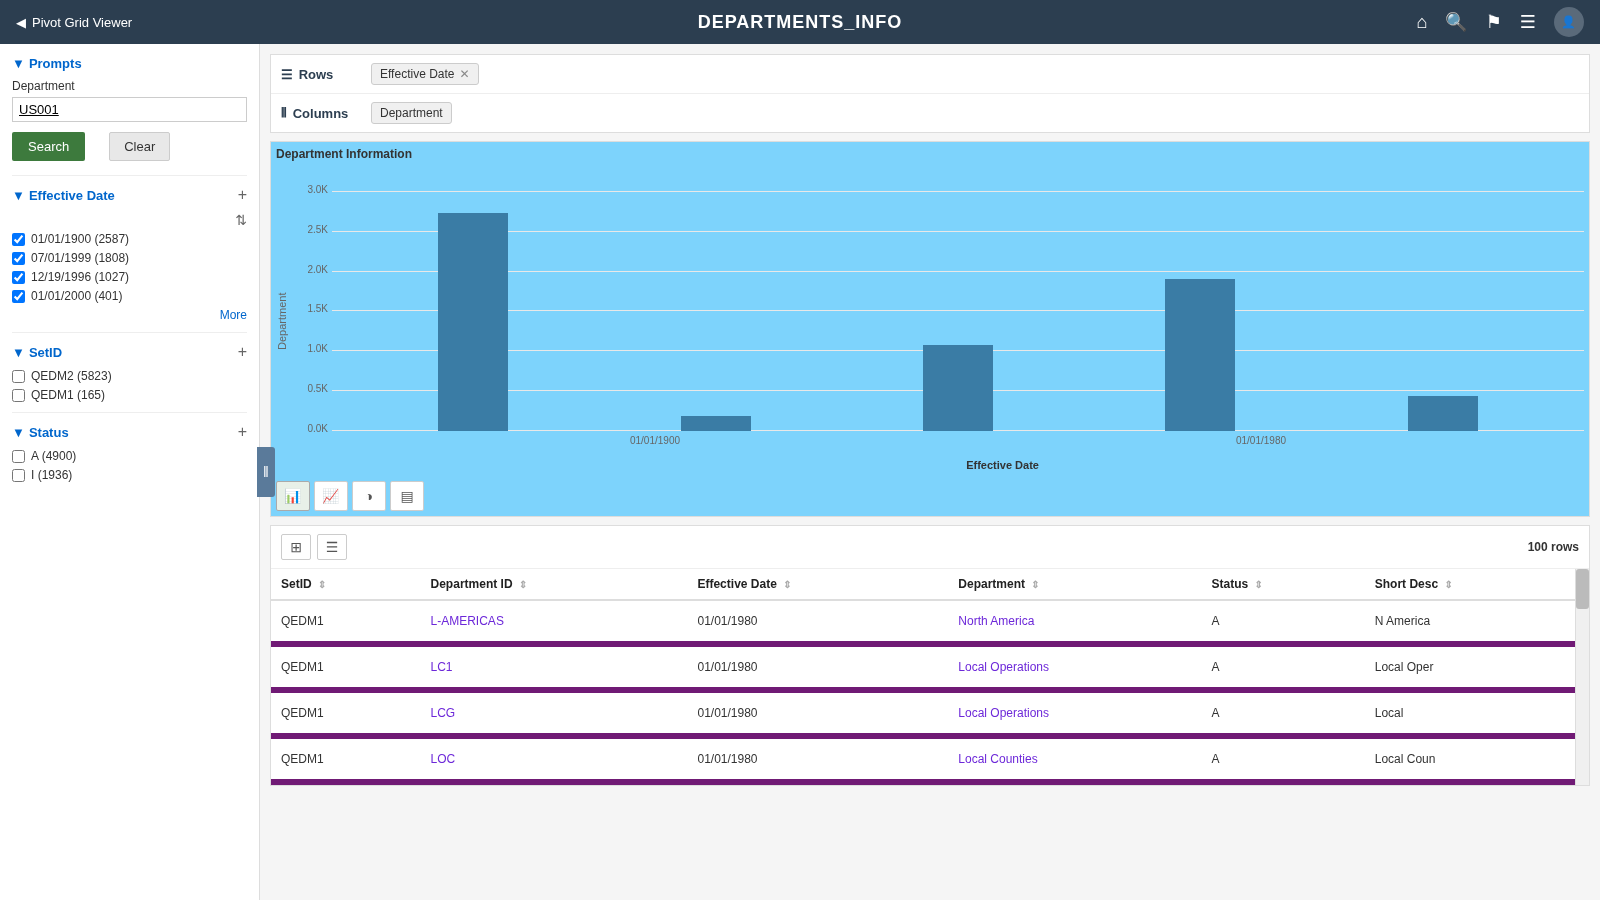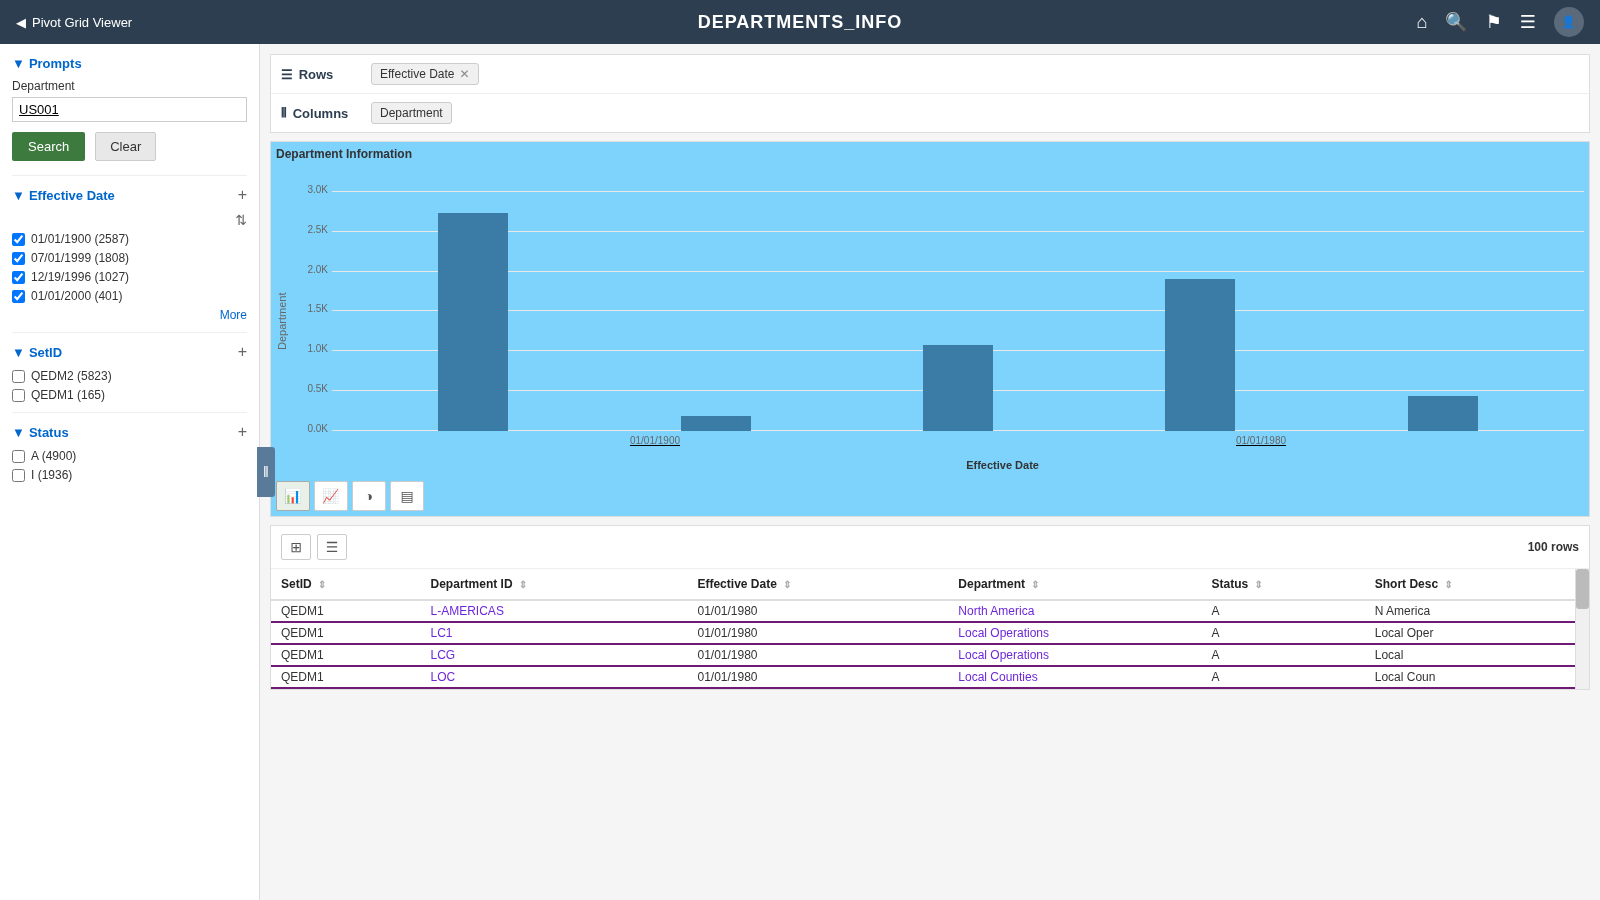--- a/index.html
+++ b/index.html
@@ -107,21 +107,21 @@
       border-radius: 2px;
     }
     .btn-clear {
       background: #e8e8e8;
       color: #333;
       border: 1px solid #ccc;
       padding: 6px 14px;
       font-size: 13px;
       cursor: pointer;
       border-radius: 2px;
-      margin-left: 10px;
+      margin-left: 24px;
     }
     .button-row { display: flex; align-items: center; margin-bottom: 14px; }
 
     .filter-section { border-top: 1px solid #eee; padding-top: 10px; margin-top: 4px; }
     .filter-section-header {
       display: flex;
       align-items: center;
       margin-bottom: 8px;
     }
 
@@ -247,21 +247,20 @@
       background: #3a7ca5;
       cursor: pointer;
     }
     .x-axis-area {
       position: absolute;
       bottom: 0; left: 40px; right: 0;
       height: 40px;
       display: flex;
       justify-content: center;
       padding: 0 20px;
-      text-decoration: underline;
     }
     .x-label {
       flex: 1;
       text-align: center;
       font-size: 10px;
       color: #666;
       padding-top: 4px;
     }
     .x-axis-title {
       position: absolute;
@@ -339,22 +338,22 @@
       font-weight: bold;
       color: #222;
       white-space: nowrap;
     }
     .data-table th .sort-arrows {
       color: #aaa;
       font-size: 10px;
       margin-left: 3px;
     }
     .data-table td {
-      padding: 3px 10px;
-      border-bottom: 2px solid #701a75;
+      padding: 13px 10px;
+      border-bottom: 6px solid #701a75;
       color: #333;
     }
     .data-table td.link-cell { color: #6d28d9; cursor: pointer; }
 
     
     .table-wrapper {
       position: relative;
       overflow: hidden;
     }
     .scrollbar-track {

